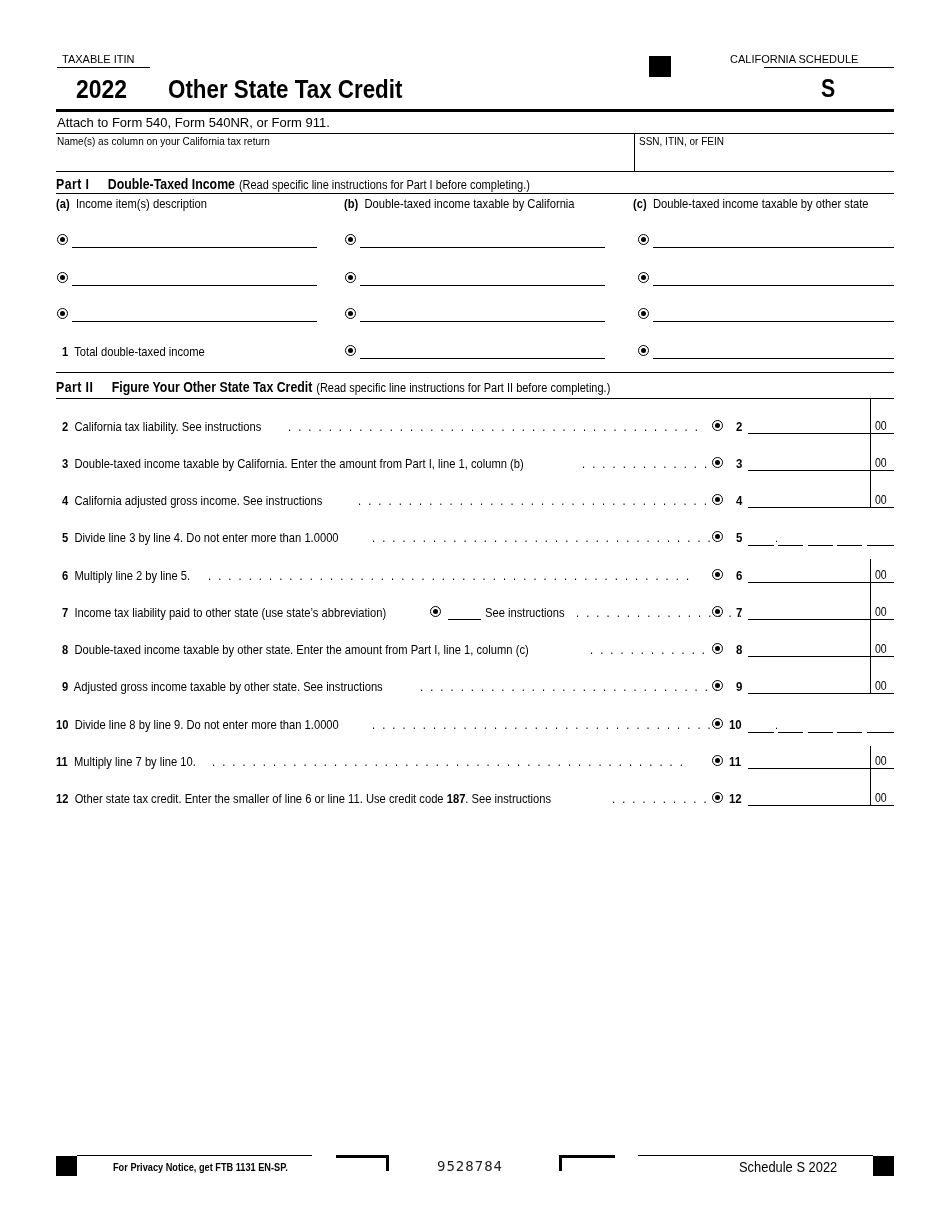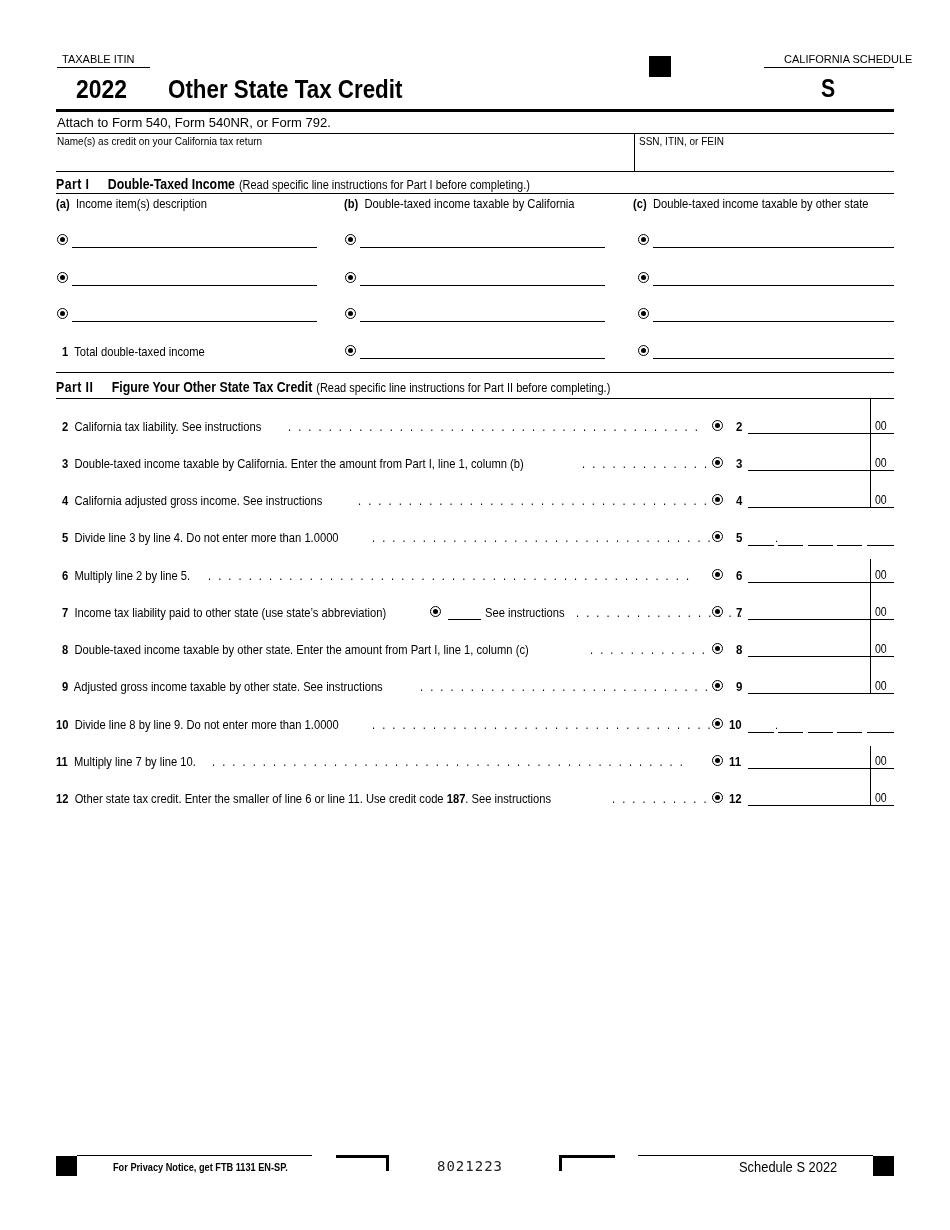--- a/index.html
+++ b/index.html
@@ -18,28 +18,28 @@
   .field { position:absolute; background:transparent; border:none; border-bottom:1px solid #000; height:14px; padding:0; }
 </style>
 </head>
 <body>
 
 <div class="abs small" style="left:62px;top:53px;font-size:11px;">TAXABLE ITIN</div>
 <div class="hline" style="left:57px;top:67px;width:93px;"></div>
 <div class="abs" style="left:76px;top:74px;font-size:26px;font-weight:bold;transform:scaleX(0.88);transform-origin:left;">2022</div>
 <div class="abs" style="left:168px;top:74px;font-size:26px;font-weight:bold;transform:scaleX(0.86);transform-origin:left;white-space:nowrap;">Other State Tax Credit</div>
 <div class="abs" style="left:649px;top:56px;width:22px;height:21px;background:#000;"></div>
-<div class="abs" style="left:784px;top:53px;font-size:11px;white-space:nowrap;">CALIFORNIA SCHEDULE</div>
+<div class="abs" style="left:730px;top:53px;font-size:11px;white-space:nowrap;">CALIFORNIA SCHEDULE</div>
 <div class="hline" style="left:764px;top:67px;width:130px;"></div>
 <div class="abs" style="left:821px;top:74px;font-size:25px;font-weight:bold;transform:scaleX(0.85);transform-origin:left;">S</div>
 <div class="abs" style="left:56px;top:109px;width:838px;height:3px;background:#000;"></div>
 
-<div class="abs" style="left:57px;top:115px;font-size:13px;white-space:nowrap;">Attach to Form 540, Form 540NR, or Form 792.</div>
+<div class="abs" style="left:57px;top:115px;font-size:13px;white-space:nowrap;">Attach to Form 540, Form 540NR, or Form 911.</div>
 <div class="hline" style="left:56px;top:133px;width:838px;"></div>
-<div class="abs" style="left:57px;top:136px;font-size:10px;white-space:nowrap;">Name(s) as credit on your California tax return</div>
+<div class="abs" style="left:57px;top:136px;font-size:10px;white-space:nowrap;">Name(s) as column on your California tax return</div>
 <input class="abs" style="left: 57px; top: 150px; width: 570px; height: 18px; border: none; background: transparent;">
 <div class="vline" style="left:634px;top:133px;height:38px;"></div>
 <div class="abs" style="left:639px;top:136px;font-size:10px;white-space:nowrap;">SSN, ITIN, or FEIN</div>
 <input class="abs" style="left: 639px; top: 150px; width: 250px; height: 18px; border: none; background: transparent;">
 <div class="hline" style="left:56px;top:171px;width:838px;"></div>
 
 <div class="abs" style="left:56px;top:175px;white-space:nowrap;transform:scaleX(0.88);transform-origin:left;">
   <span style="font-size:14px;font-weight:900;letter-spacing:0.5px;">Part I</span>
   <span style="display:inline-block;width:12px;"></span>
   <span style="font-size:14px;font-weight:bold;">Double-Taxed Income</span>
@@ -203,17 +203,17 @@
 <input class="field" style="left: 748px; top: 791px; width: 122px;">
 <div class="hline" style="left:870px;top:805px;width:24px;"></div>
 <div class="cents" style="left:875px;top:791px;">00</div>
 
 <div class="vline" style="left:870px;top:746px;height:60px;"></div>
 
 <div class="abs" style="left:56px;top:1156px;width:21px;height:20px;background:#000;"></div>
 <div class="hline" style="left:77px;top:1155px;width:235px;"></div>
 <div class="abs" style="left:113px;top:1162px;font-size:10px;font-weight:bold;white-space:nowrap;transform:scaleX(0.92);transform-origin:left;">For Privacy Notice, get FTB 1131 EN-SP.</div>
 <div class="abs" style="left:336px;top:1155px;width:53px;height:16px;border-top:3px solid #000;border-right:3px solid #000;box-sizing:border-box;"></div>
-<div class="abs" style="left:437px;top:1158px;font-family:'DejaVu Sans Mono',monospace;font-size:14px;letter-spacing:1px;color:#222;">8021223</div>
+<div class="abs" style="left:437px;top:1158px;font-family:'DejaVu Sans Mono',monospace;font-size:14px;letter-spacing:1px;color:#222;">9528784</div>
 <div class="abs" style="left:559px;top:1155px;width:56px;height:16px;border-top:3px solid #000;border-left:3px solid #000;box-sizing:border-box;"></div>
 <div class="hline" style="left:638px;top:1155px;width:235px;"></div>
 <div class="abs" style="left:739px;top:1158px;font-size:15px;white-space:nowrap;transform:scaleX(0.86);transform-origin:left;">Schedule S  2022</div>
 <div class="abs" style="left:873px;top:1156px;width:21px;height:20px;background:#000;"></div>
 
 </body></html>

